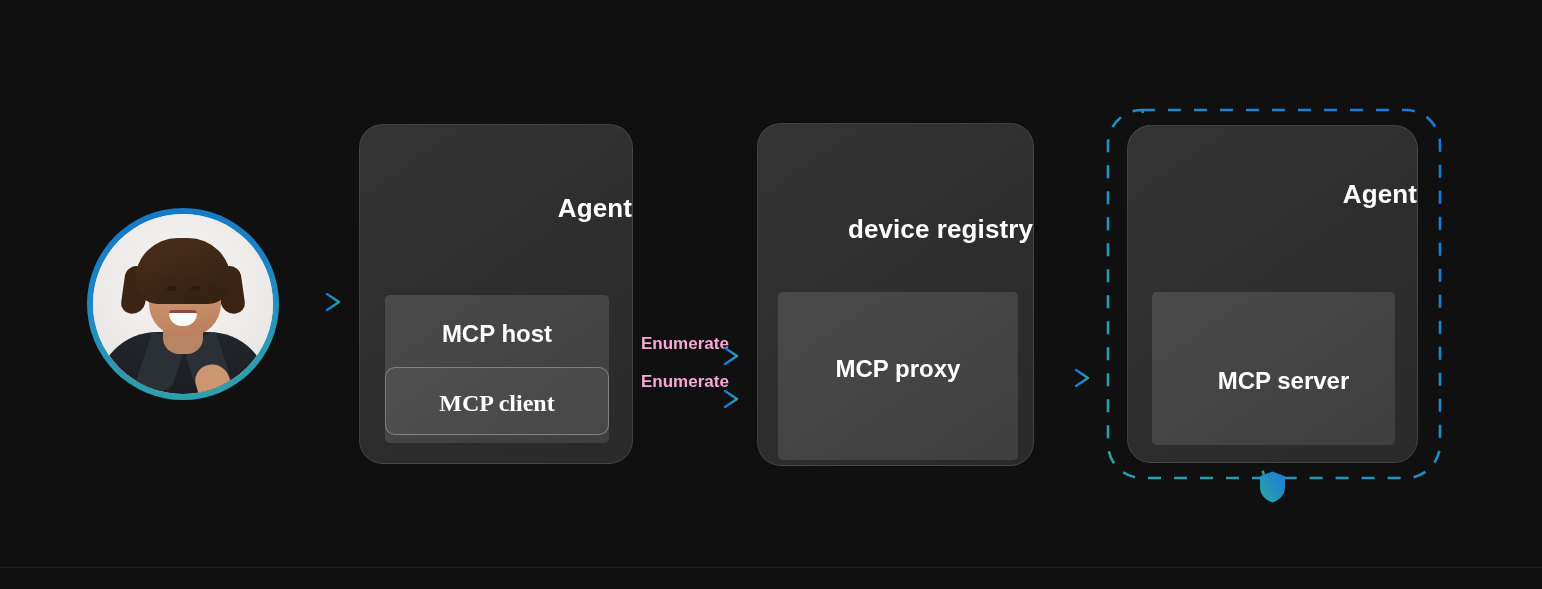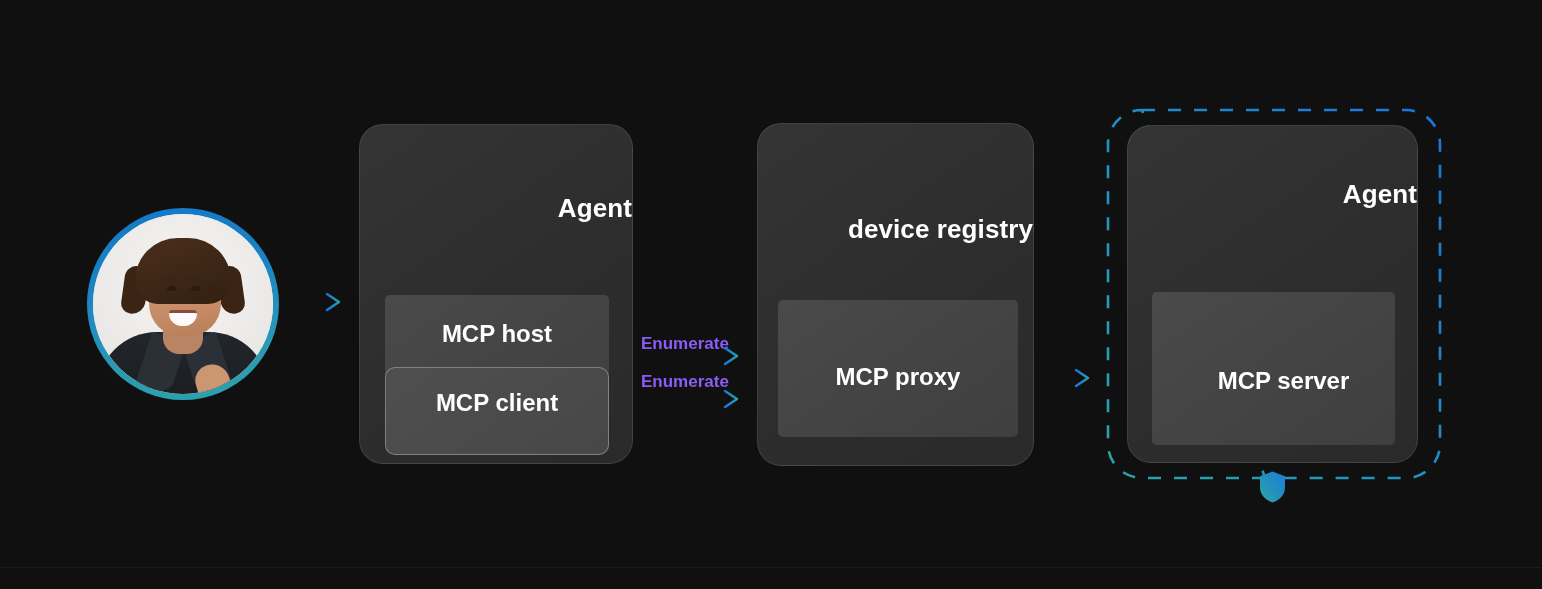--- a/index.html
+++ b/index.html
@@ -197,28 +197,28 @@
   
   #card-agent   { left: 359px;  top: 124px; width: 274px; height: 340px; }
   #card-registry{ left: 757px;  top: 123px; width: 277px; height: 343px; }
   #card-connect { left: 1127px; top: 125px; width: 291px; height: 338px; }
 
   #card-agent .card-title    { top: 66px; }
   #card-registry .card-title { top: 54px; }
   #card-connect .card-title  { top: 51px; }
 
   #panel-host   { left: 25px; top: 170px; width: 224px; height: 148px; }
-  #panel-proxy  { left: 20px; top: 168px; width: 240px; height: 137px; margin-top: 8px; }
+  #panel-proxy  { left: 20px; top: 168px; width: 240px; height: 168px; }
   #panel-server { left: 24px; top: 166px; width: 243px; height: 153px; }
 
   #panel-host .subpanel-title   { top: 24px; }
   #panel-proxy .subpanel-title  { top: 62px; }
   #panel-server .subpanel-title { top: 74px; margin-left: 20px; }
 
-  #box-client { left: 0px; top: 72px; width: 224px; height: 88px; }
+  #box-client { left: 0px; top: 72px; width: 224px; height: 68px; font-family: Liberation Serif, serif; }
   #box-client .nested-title { top: 20px; }
   .dashed-svg {
     position: absolute;
     left: 1104px;
     top: 106px;
     width: 340px;
     height: 380px;
     overflow: visible;
   }
 
@@ -233,21 +233,21 @@
 
   
   .arrow-svg { position: absolute; overflow: visible; }
   #arrow-user     { left: 287px; top: 290px;  width: 60px;  height: 24px; }
   #arrow-enum     { left: 641px; top: 345px;  width: 104px; height: 22px; }
   #arrow-activate { left: 641px; top: 388px;  width: 104px; height: 22px; }
   #arrow-proxy    { left: 1042px;top: 367px;  width: 60px;  height: 22px; }
 
   .flow-label {
     position: absolute;
-    color: #8b5cf6;
+    color: #f9a8d4;
     font-size: 17px;
     font-weight: bold;
     line-height: 22px;
     white-space: nowrap;
   }
   #label-enumerate { left: 641px; top: 333px; }
   #label-activate  { left: 641px; top: 371px; }
 </style>
 </head>
 <body>

